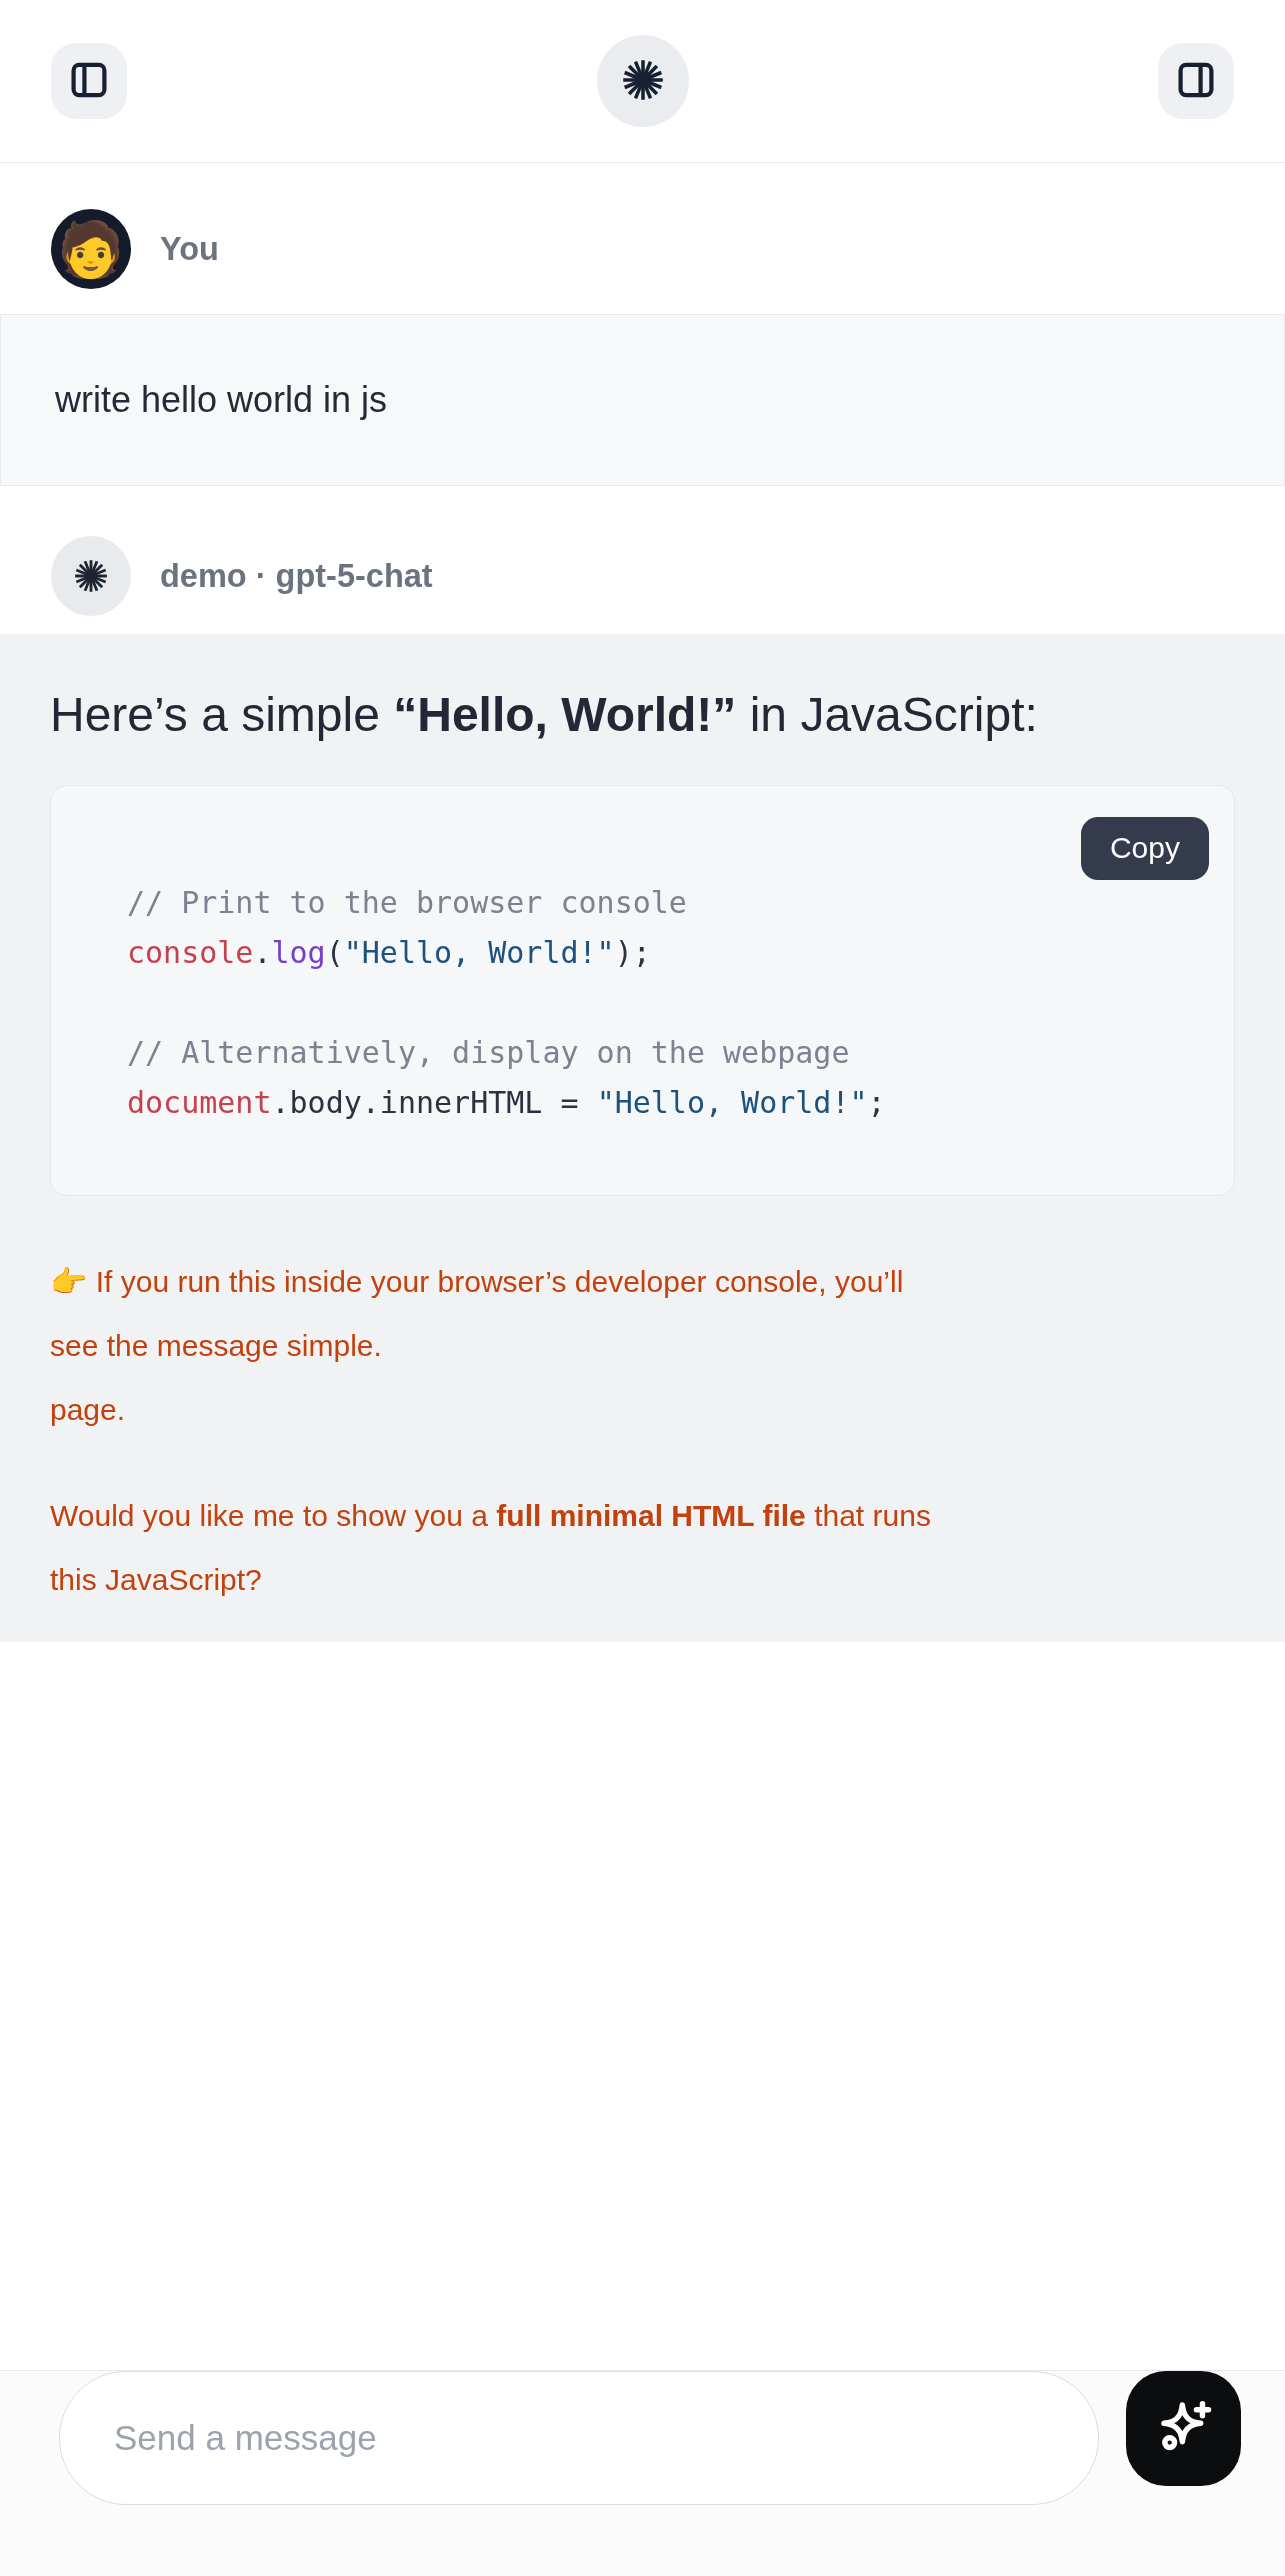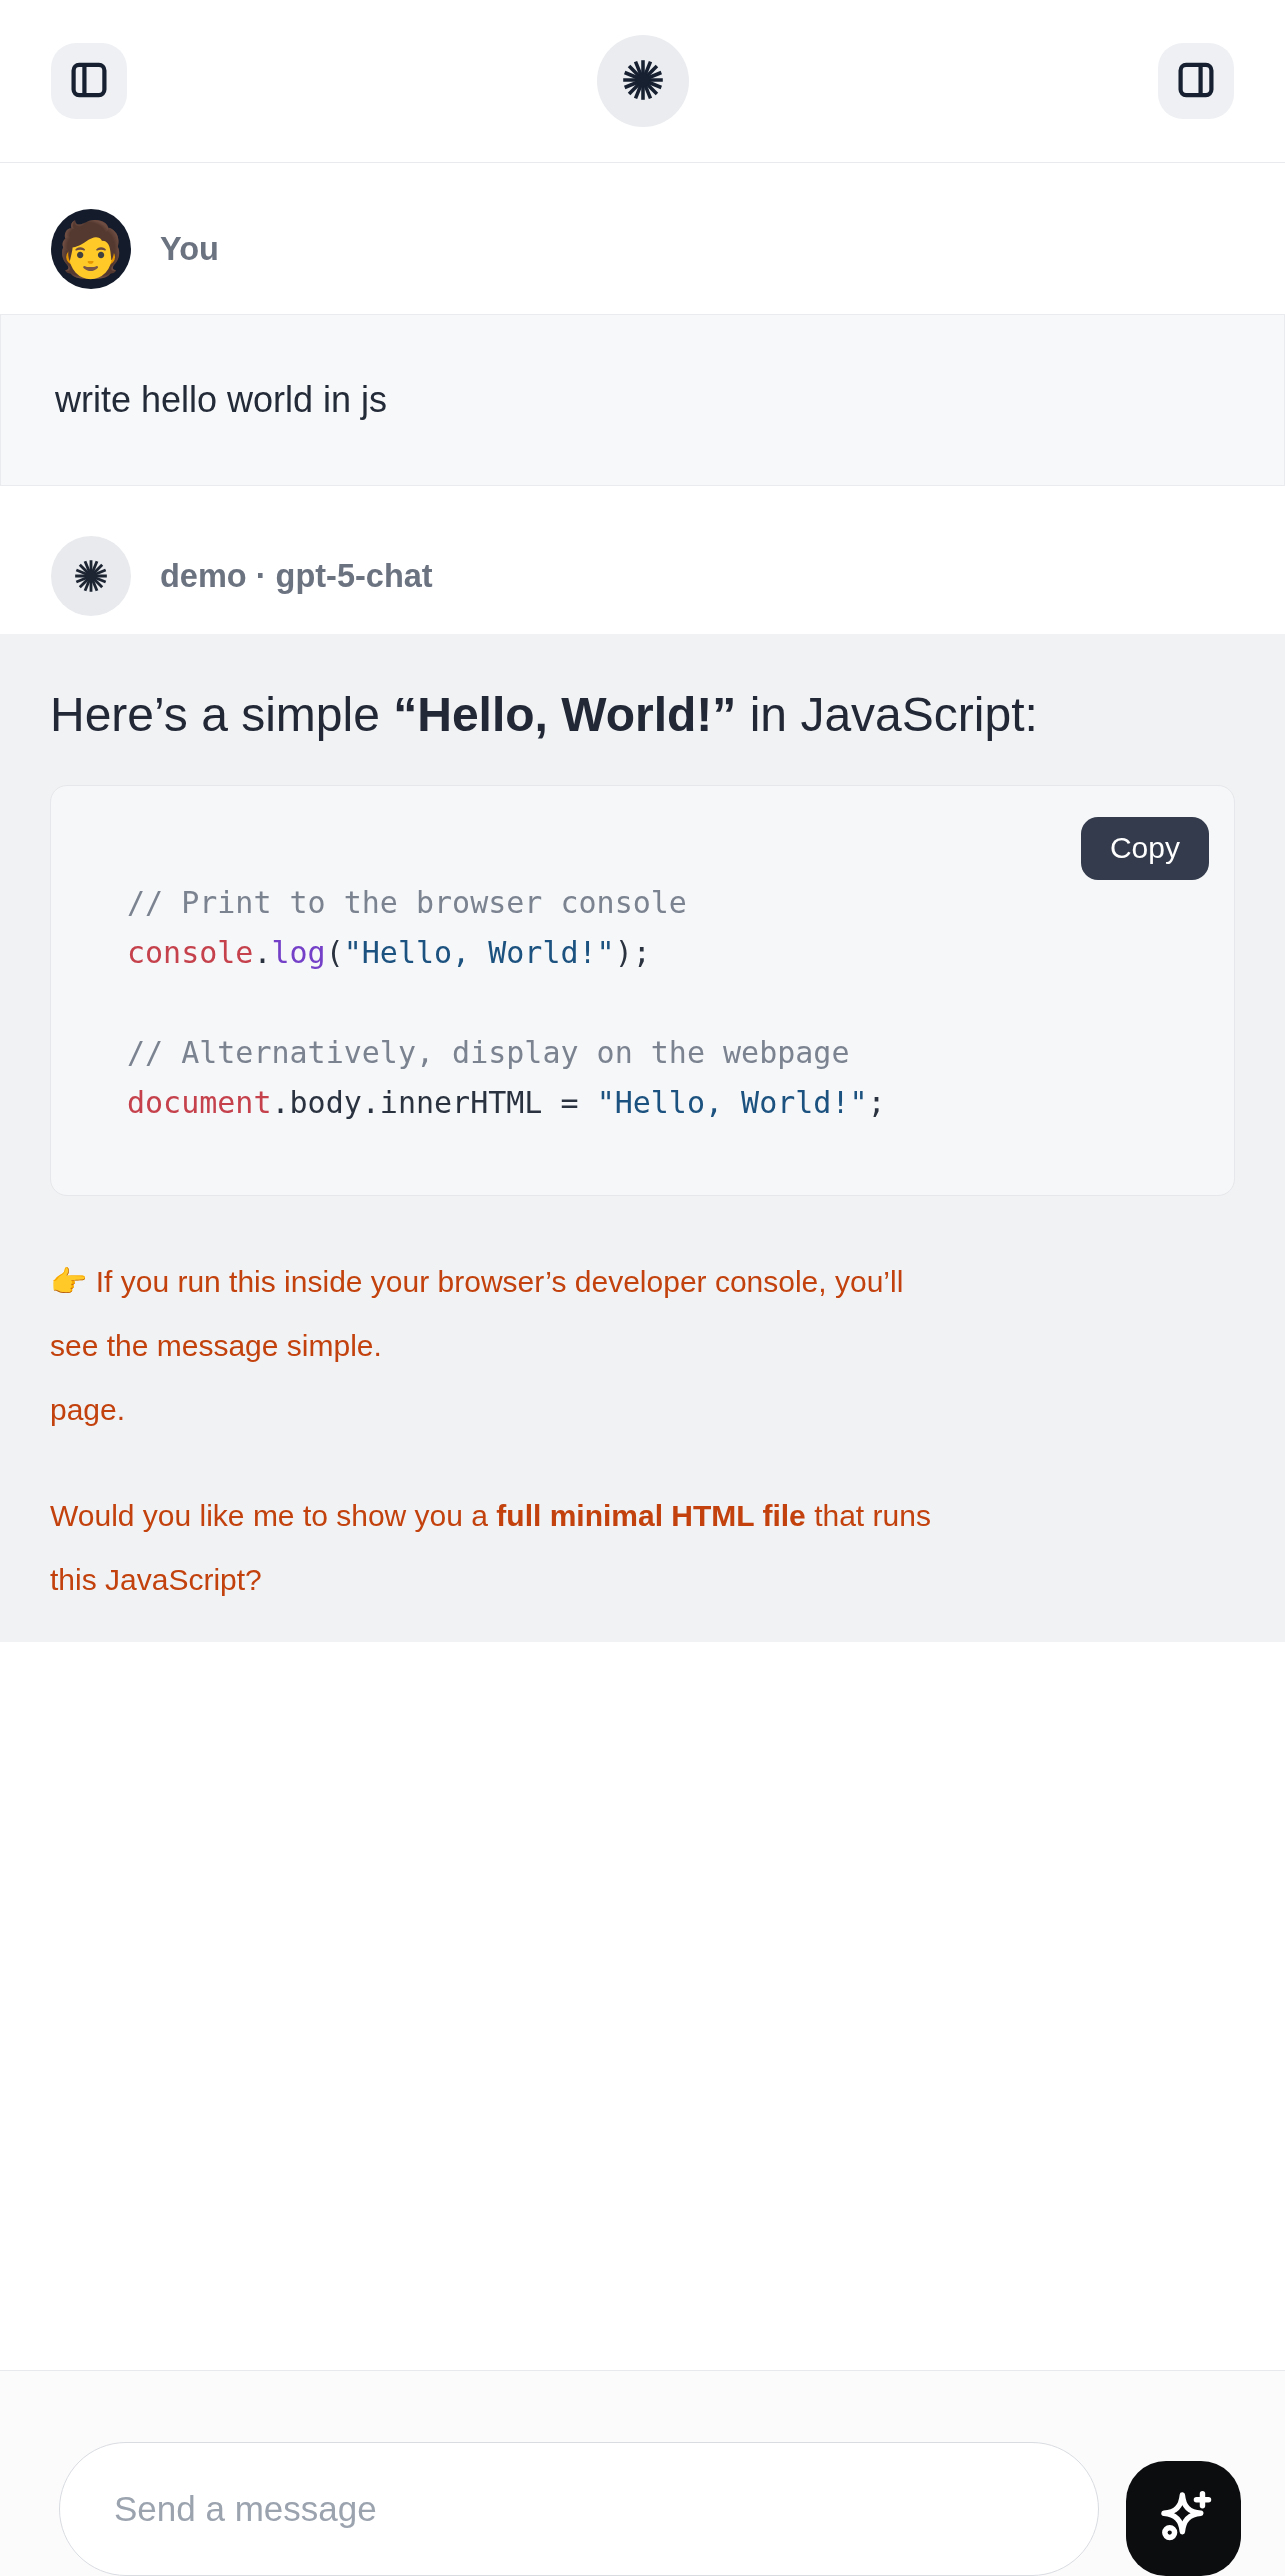--- a/index.html
+++ b/index.html
@@ -70,21 +70,21 @@
   .tk-pln { color: #2a3240; }
   
   .para { font-size: 30px; color: #c2410c; margin-top: 42px; }
   #paras .para:first-child { margin-top: 54px; }
   .pline { line-height: 64px; white-space: pre; }
   
   .spacer { flex: 1 1 auto; background: #ffffff; }
   footer {
     height: 206px; flex: 0 0 206px;
     border-top: 1.9px solid #e7e9ec; background: #fbfbfc;
-    display: flex; align-items: flex-end;
+    display: flex; align-items: flex-start;
     padding: 0 44px 0 59px; gap: 27px;
   }
   .input {
     flex: 1; height: 134px;
     background: #ffffff; border: 1.9px solid #d9dce1; border-radius: 67px;
     display: flex; align-items: center; padding: 0 54px; cursor: text;
   }
   .ph { color: #9ba3af; font-size: 35px; }
   .send {
     width: 115px; height: 115px; flex: 0 0 115px;

